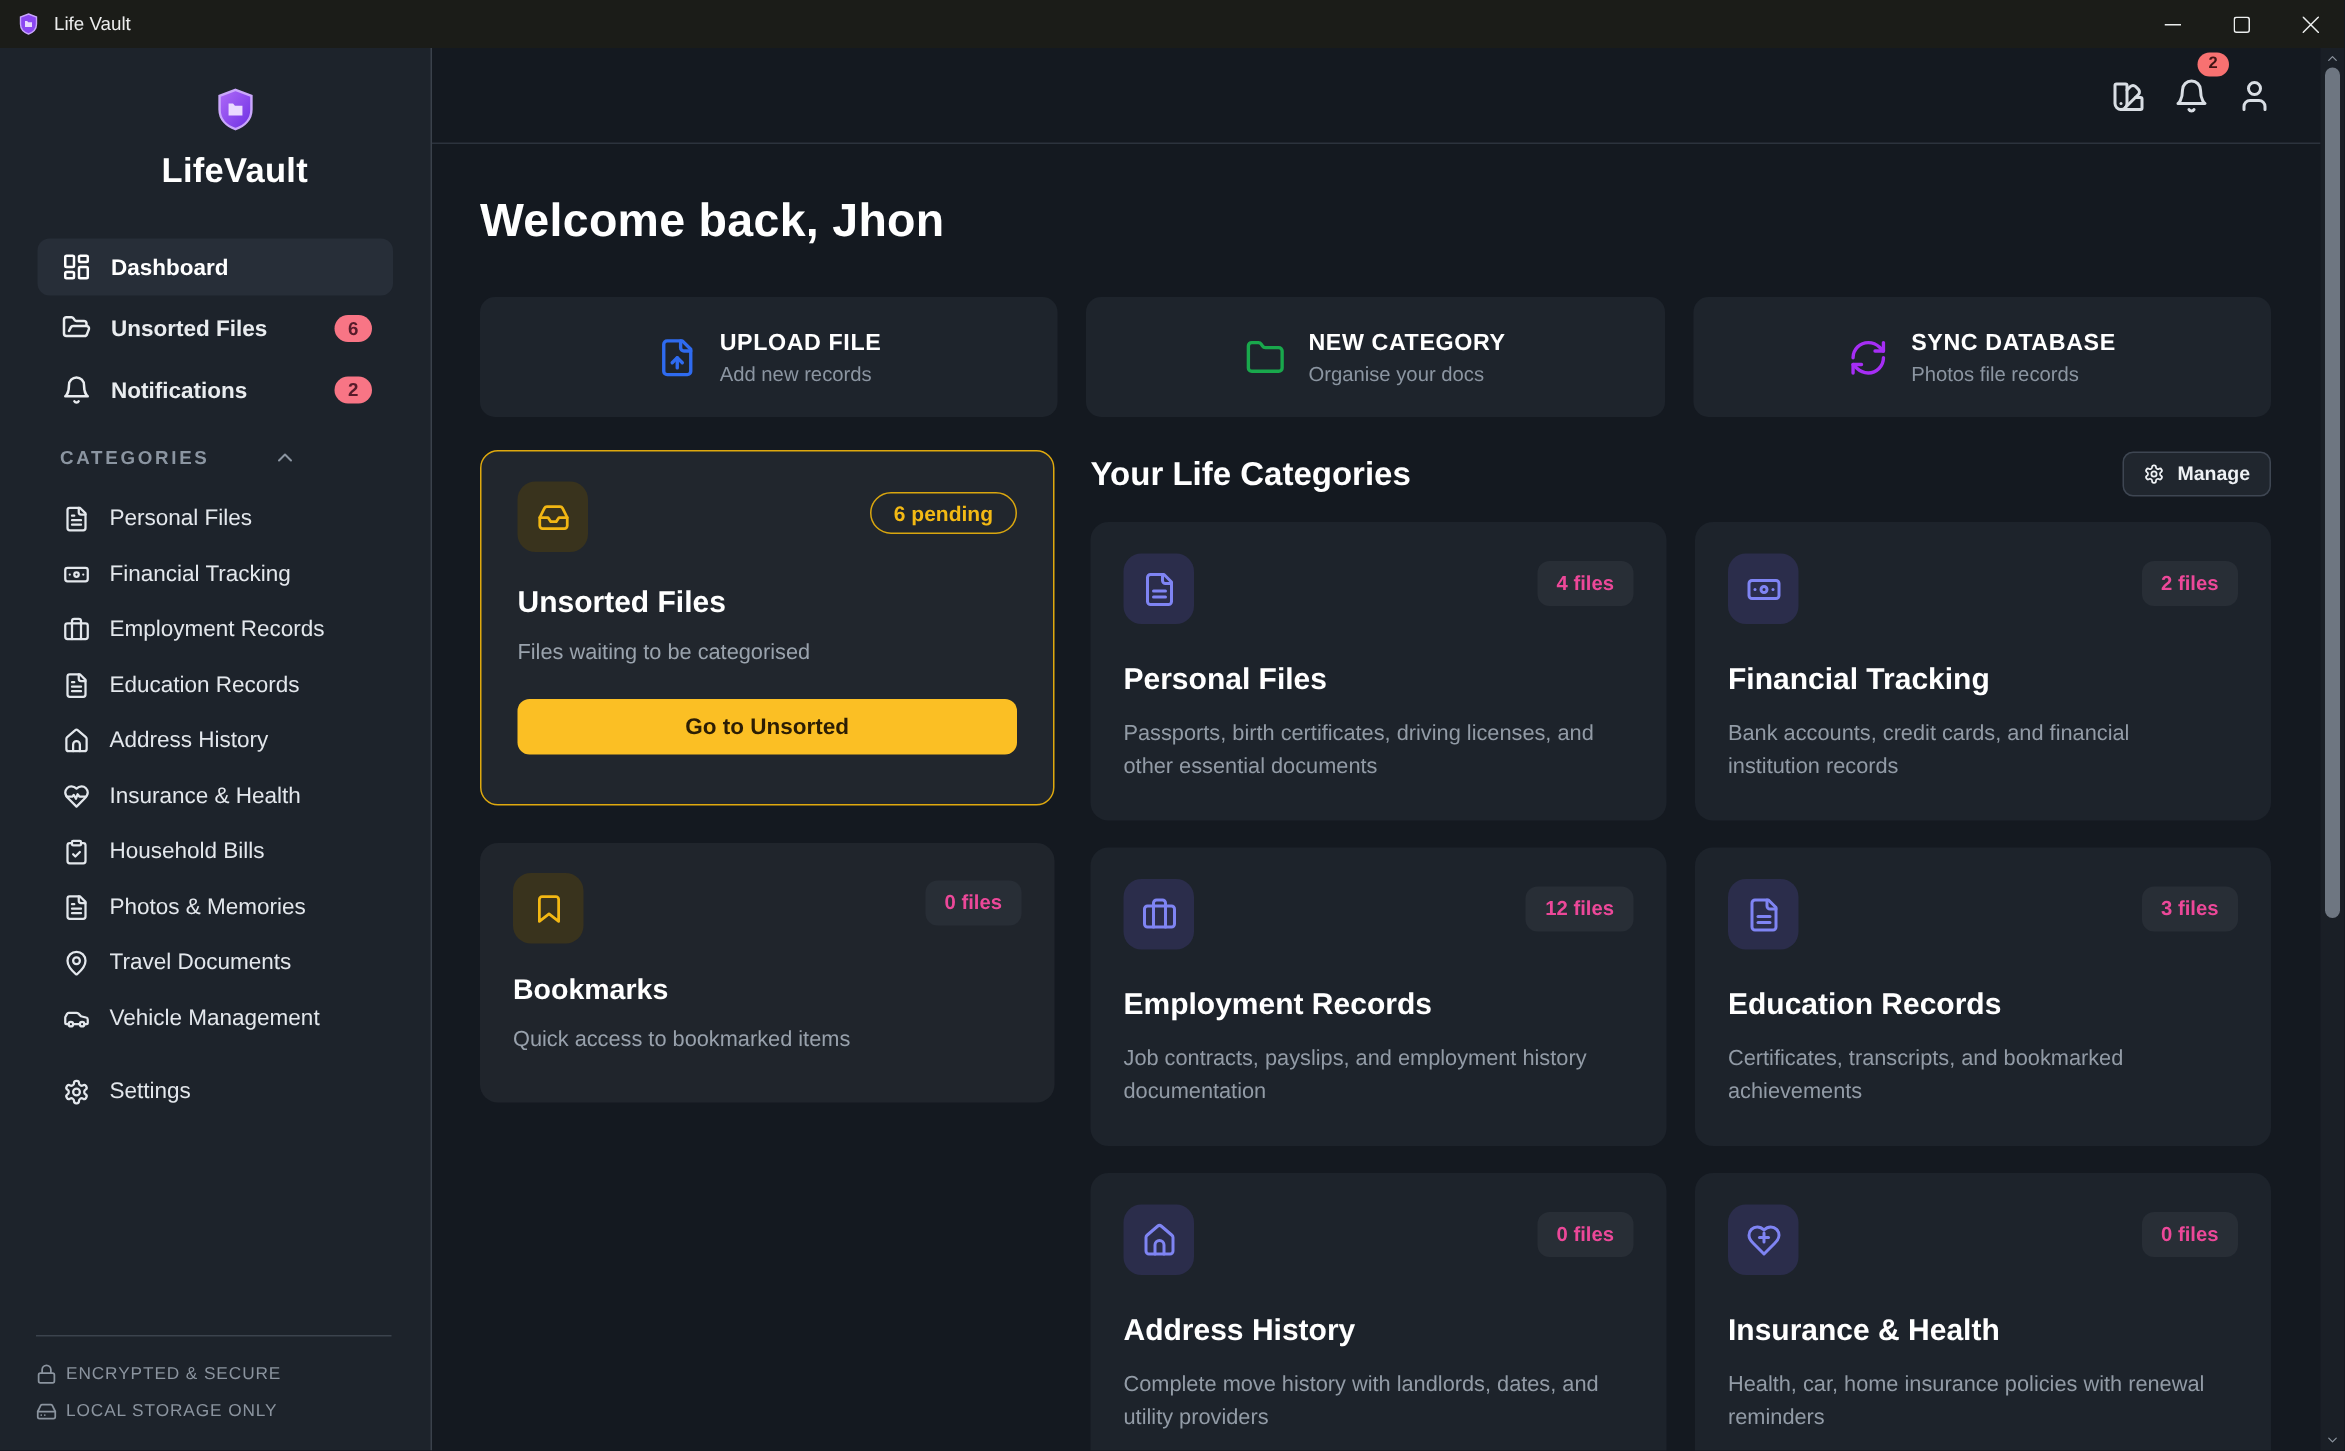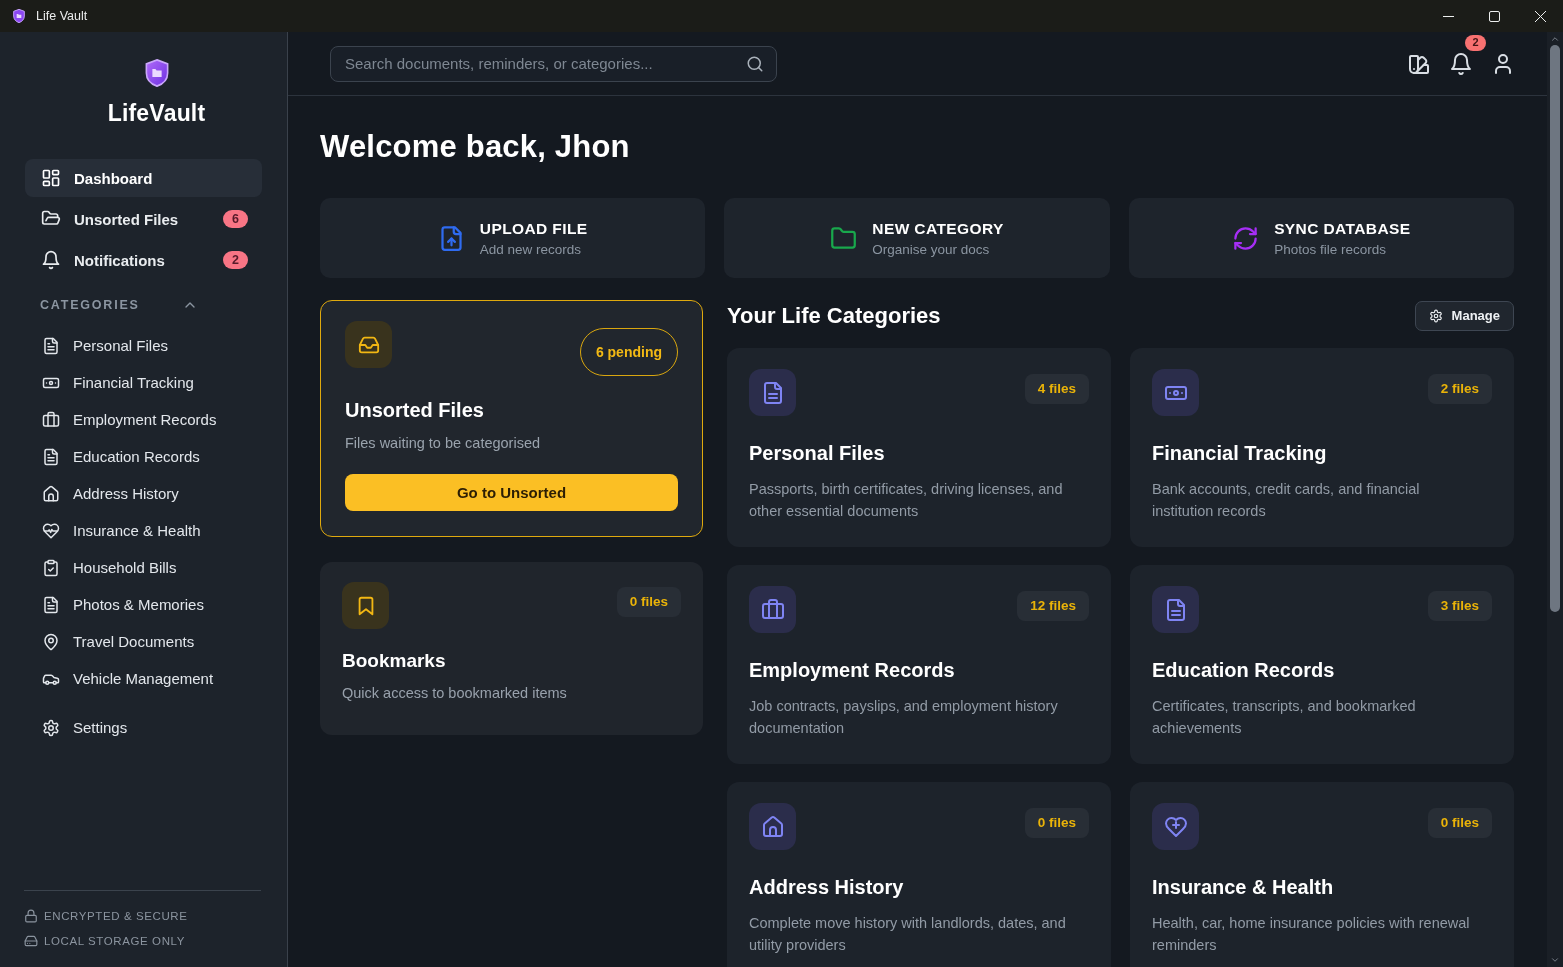--- a/index.html
+++ b/index.html
@@ -59,27 +59,27 @@
   .action-title { color:#ffffff; font-size:15.5px; font-weight:800; letter-spacing:.4px; }
   .action-sub { color:#8b95a1; font-size:13.5px; margin-top:4px; }
 
   .cols { margin-top:22px; display:grid; grid-template-columns:383px 1fr; gap:24px; }
   .card-head { display:flex; align-items:flex-start; justify-content:space-between; }
   .tile { width:47px; height:47px; border-radius:12px; display:flex; align-items:center; justify-content:center; }
   .tile.amber { background:#39331d; color:#f2b713; }
   .tile.indigo { background:#2b2d4b; color:#7f84f3; }
 
   .unsorted-card { height:237px; background:#21262d; border:1.5px solid #dfa90e; border-radius:12px; padding:20px 24px; }
-  .pending-pill { border:1.5px solid #d9a60f; color:#f3b914; font-size:14px; font-weight:700; border-radius:999px; padding:16px 15px; margin-top:7px; line-height:1; }
+  .pending-pill { border:1.5px solid #d9a60f; color:#f3b914; font-size:14px; font-weight:700; border-radius:999px; padding:6px 15px; margin-top:7px; line-height:1; }
   .unsorted-title { margin-top:23px; color:#ffffff; font-size:20px; font-weight:700; }
   .unsorted-desc { margin-top:13px; color:#9aa3ad; font-size:14.5px; }
   .unsorted-btn { margin-top:23px; height:37px; background:#fbbf24; border-radius:8px; display:flex; align-items:center; justify-content:center; color:#2c1e04; font-size:15px; font-weight:700; cursor:pointer; }
 
   .bookmarks-card { margin-top:25px; height:173px; background:#20252c; border-radius:12px; padding:20px 22px; cursor:pointer; }
-  .files-pill { background:#282e36; color:#eab308; font-size:13.5px; font-weight:700; border-radius:8px; padding:8px 13px; margin-top:5px; line-height:1; }
+  .files-pill { background:#282e36; color:#ec4899; font-size:13.5px; font-weight:700; border-radius:8px; padding:8px 13px; margin-top:5px; line-height:1; }
   .bm-title { margin-top:21px; color:#ffffff; font-size:19px; font-weight:700; }
   .bm-desc { margin-top:13px; color:#98a1ac; font-size:14.5px; }
 
   .sec-head { display:flex; align-items:center; justify-content:space-between; height:31px; }
   .sec-title { color:#ffffff; font-size:22px; font-weight:800; }
   .manage-btn { display:flex; align-items:center; gap:9px; height:30px; padding:0 13px; background:#20262e; border:1px solid #3e4652; border-radius:7px; color:#eef1f4; font-size:13px; font-weight:700; cursor:pointer; }
   .cat-grid { margin-top:17px; display:grid; grid-template-columns:1fr 1fr; gap:18px 19px; }
   .cat-card { height:199px; background:#1d232b; border-radius:12px; padding:21px 22px; cursor:pointer; overflow:hidden; }
   .cat-card-title { margin-top:26px; color:#ffffff; font-size:20px; font-weight:700; }
   .cat-card-desc { margin-top:13px; color:#929ba6; font-size:14.5px; line-height:1.55; padding-right:14px; }
@@ -314,29 +314,20 @@
               <line x1="10" y1="16" x2="10.01" y2="16"></line>
             </svg>
           </span>
         <span>LOCAL STORAGE ONLY</span>
       </div>
     </div>
   </div>
 
   <div class="main">
     <div class="topbar">
-      <div class="search">
-        <input type="text" placeholder="Search documents, reminders, or categories..." style="">
-        <span class="ic s18">
-            <svg class="i" viewBox="0 0 24 24">
-              <circle cx="11" cy="11" r="8"></circle>
-              <path d="m21 21-4.3-4.3"></path>
-            </svg>
-          </span>
-      </div>
       <div class="top-icons">
         <span class="icon-btn">
             <svg class="i" viewBox="0 0 24 24">
               <path d="M11 17a4 4 0 0 1-8 0V5a1 1 0 0 1 1-1h6a1 1 0 0 1 1 1Z"></path>
               <path d="m11 8 2.3-2.3a2.4 2.4 0 0 1 3.4 0l1.9 1.9a2.4 2.4 0 0 1 0 3.4L9.9 19.7"></path>
               <path d="M16.7 13H20a1 1 0 0 1 1 1v6a1 1 0 0 1-1 1H7"></path>
               <path d="M7 17h.01"></path>
             </svg>
           </span>
         <span class="icon-btn">

